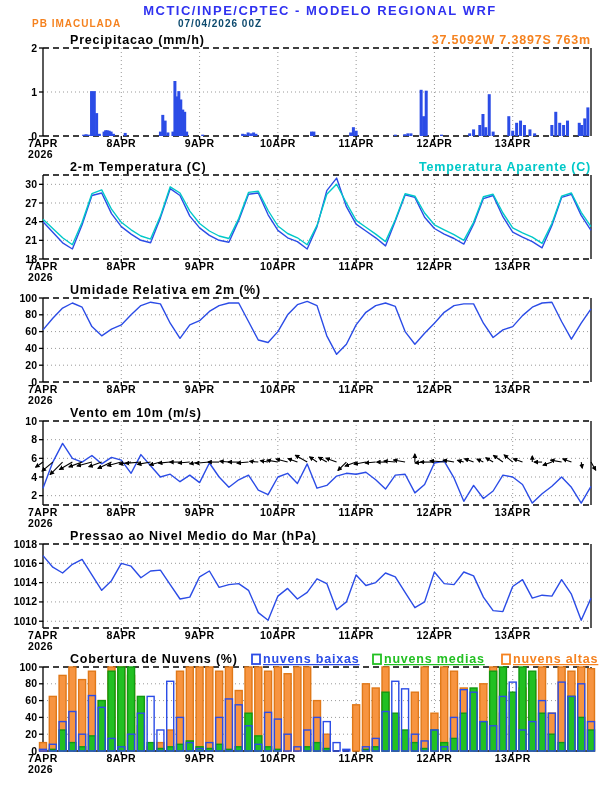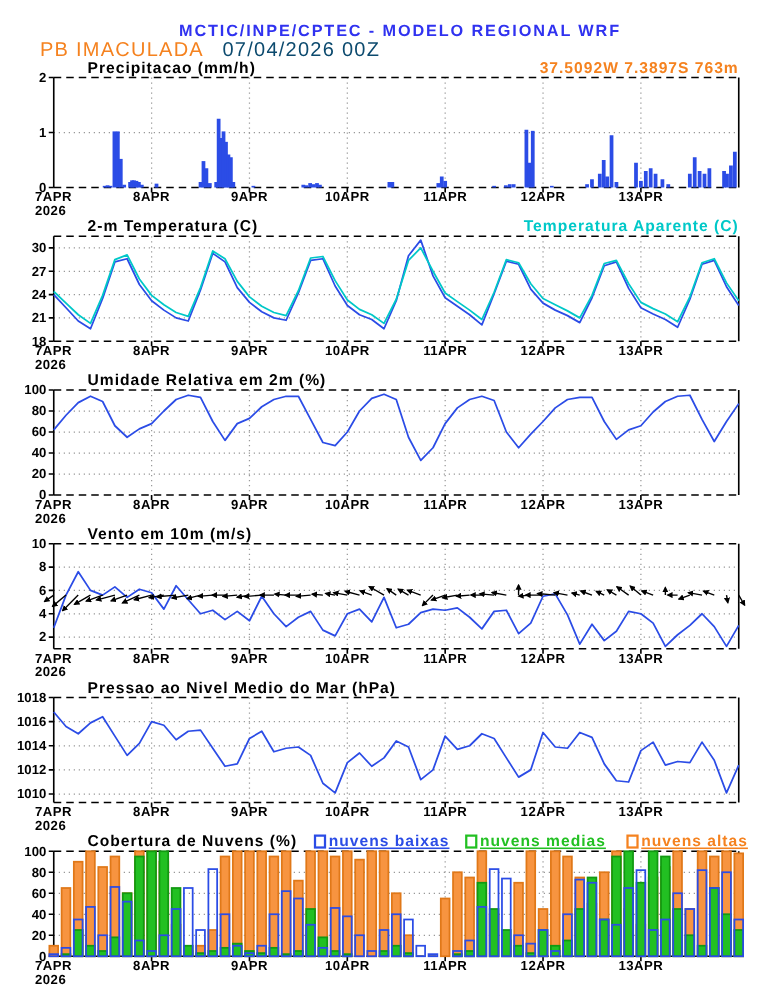--- a/index.html
+++ b/index.html
@@ -1,19 +1,19 @@
 <!DOCTYPE html>
 <html><head>
 <meta charset="utf-8">
 <style>
   html,body{margin:0;padding:0;background:#ffffff;}
   body{width:612px;height:792px;font-family:"Liberation Sans",sans-serif;overflow:hidden;}
-  .page{width:594px;padding-top:17px;}
+  .page{width:594px;padding-top:3px;}
   .hdr1{font-weight:bold;font-size:13px;letter-spacing:1.5px;text-align:center;margin-left:40px;width:560px;}
-  .hdr2{position:relative;height:15px;font-weight:normal;font-size:16px;letter-spacing:1px;}
+  .hdr2{position:relative;height:15px;font-weight:bold;font-size:10px;letter-spacing:1px;}
   .hdr2 .station{position:absolute;left:32px;top:0;}
   .hdr2 .run{position:absolute;left:178px;top:0;}
   svg.chart{display:block;}
 </style>
 </head>
 <body>
 
 <div class="page">
   <div class="hdr1" style="color: rgb(48, 50, 240);">MCTIC/INPE/CPTEC - MODELO REGIONAL WRF</div>
   <div class="hdr2">

